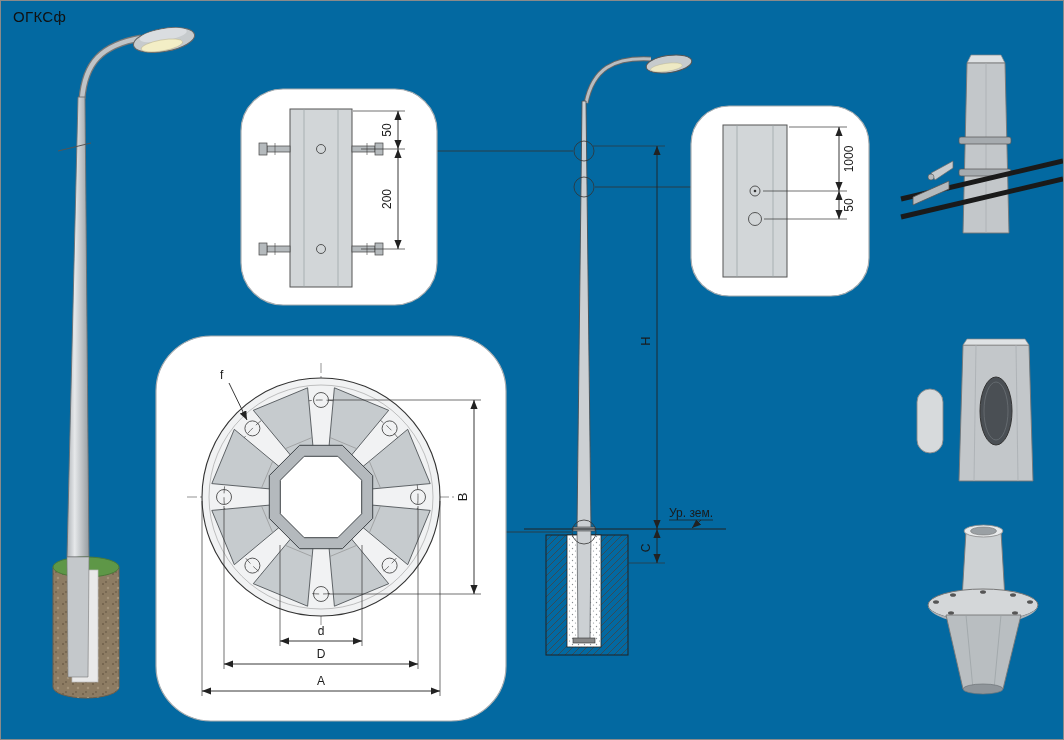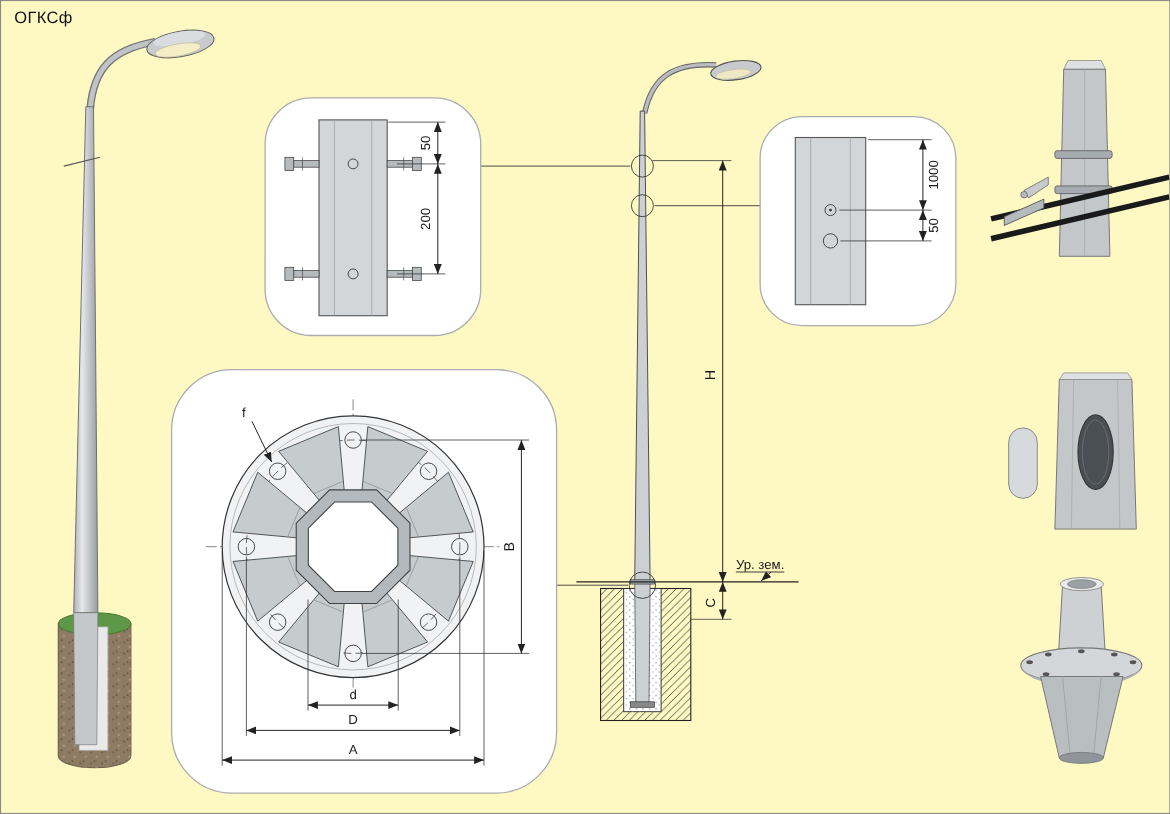--- a/index.html
+++ b/index.html
@@ -1,16 +1,16 @@
 <!DOCTYPE html>
 <html><head>
 <meta charset="utf-8">
 <style>
   html,body{margin:0;padding:0;background:#fff;}
-  .canvas{position:relative;width:1064px;height:740px;background:#fef9c3;
+  .canvas{position:relative;width:1064px;height:740px;background:#0369a1;
           border:1px solid #8a8a8a;box-sizing:border-box;overflow:hidden;
           font-family:"Liberation Sans",sans-serif;}
   .title{position:absolute;left:12px;top:7px;font-size:15px;color:#111;letter-spacing:.3px;}
   svg{position:absolute;left:0;top:0;}
   .dim{font-size:12px;fill:#1a1a1a;}
   .dimlg{font-size:13px;fill:#1a1a1a;}
   .thin{stroke:#333;stroke-width:.8;fill:none;}
   .callout{fill:#ffffff;stroke:#a9adb0;stroke-width:1.2;}
 </style>
 </head>

